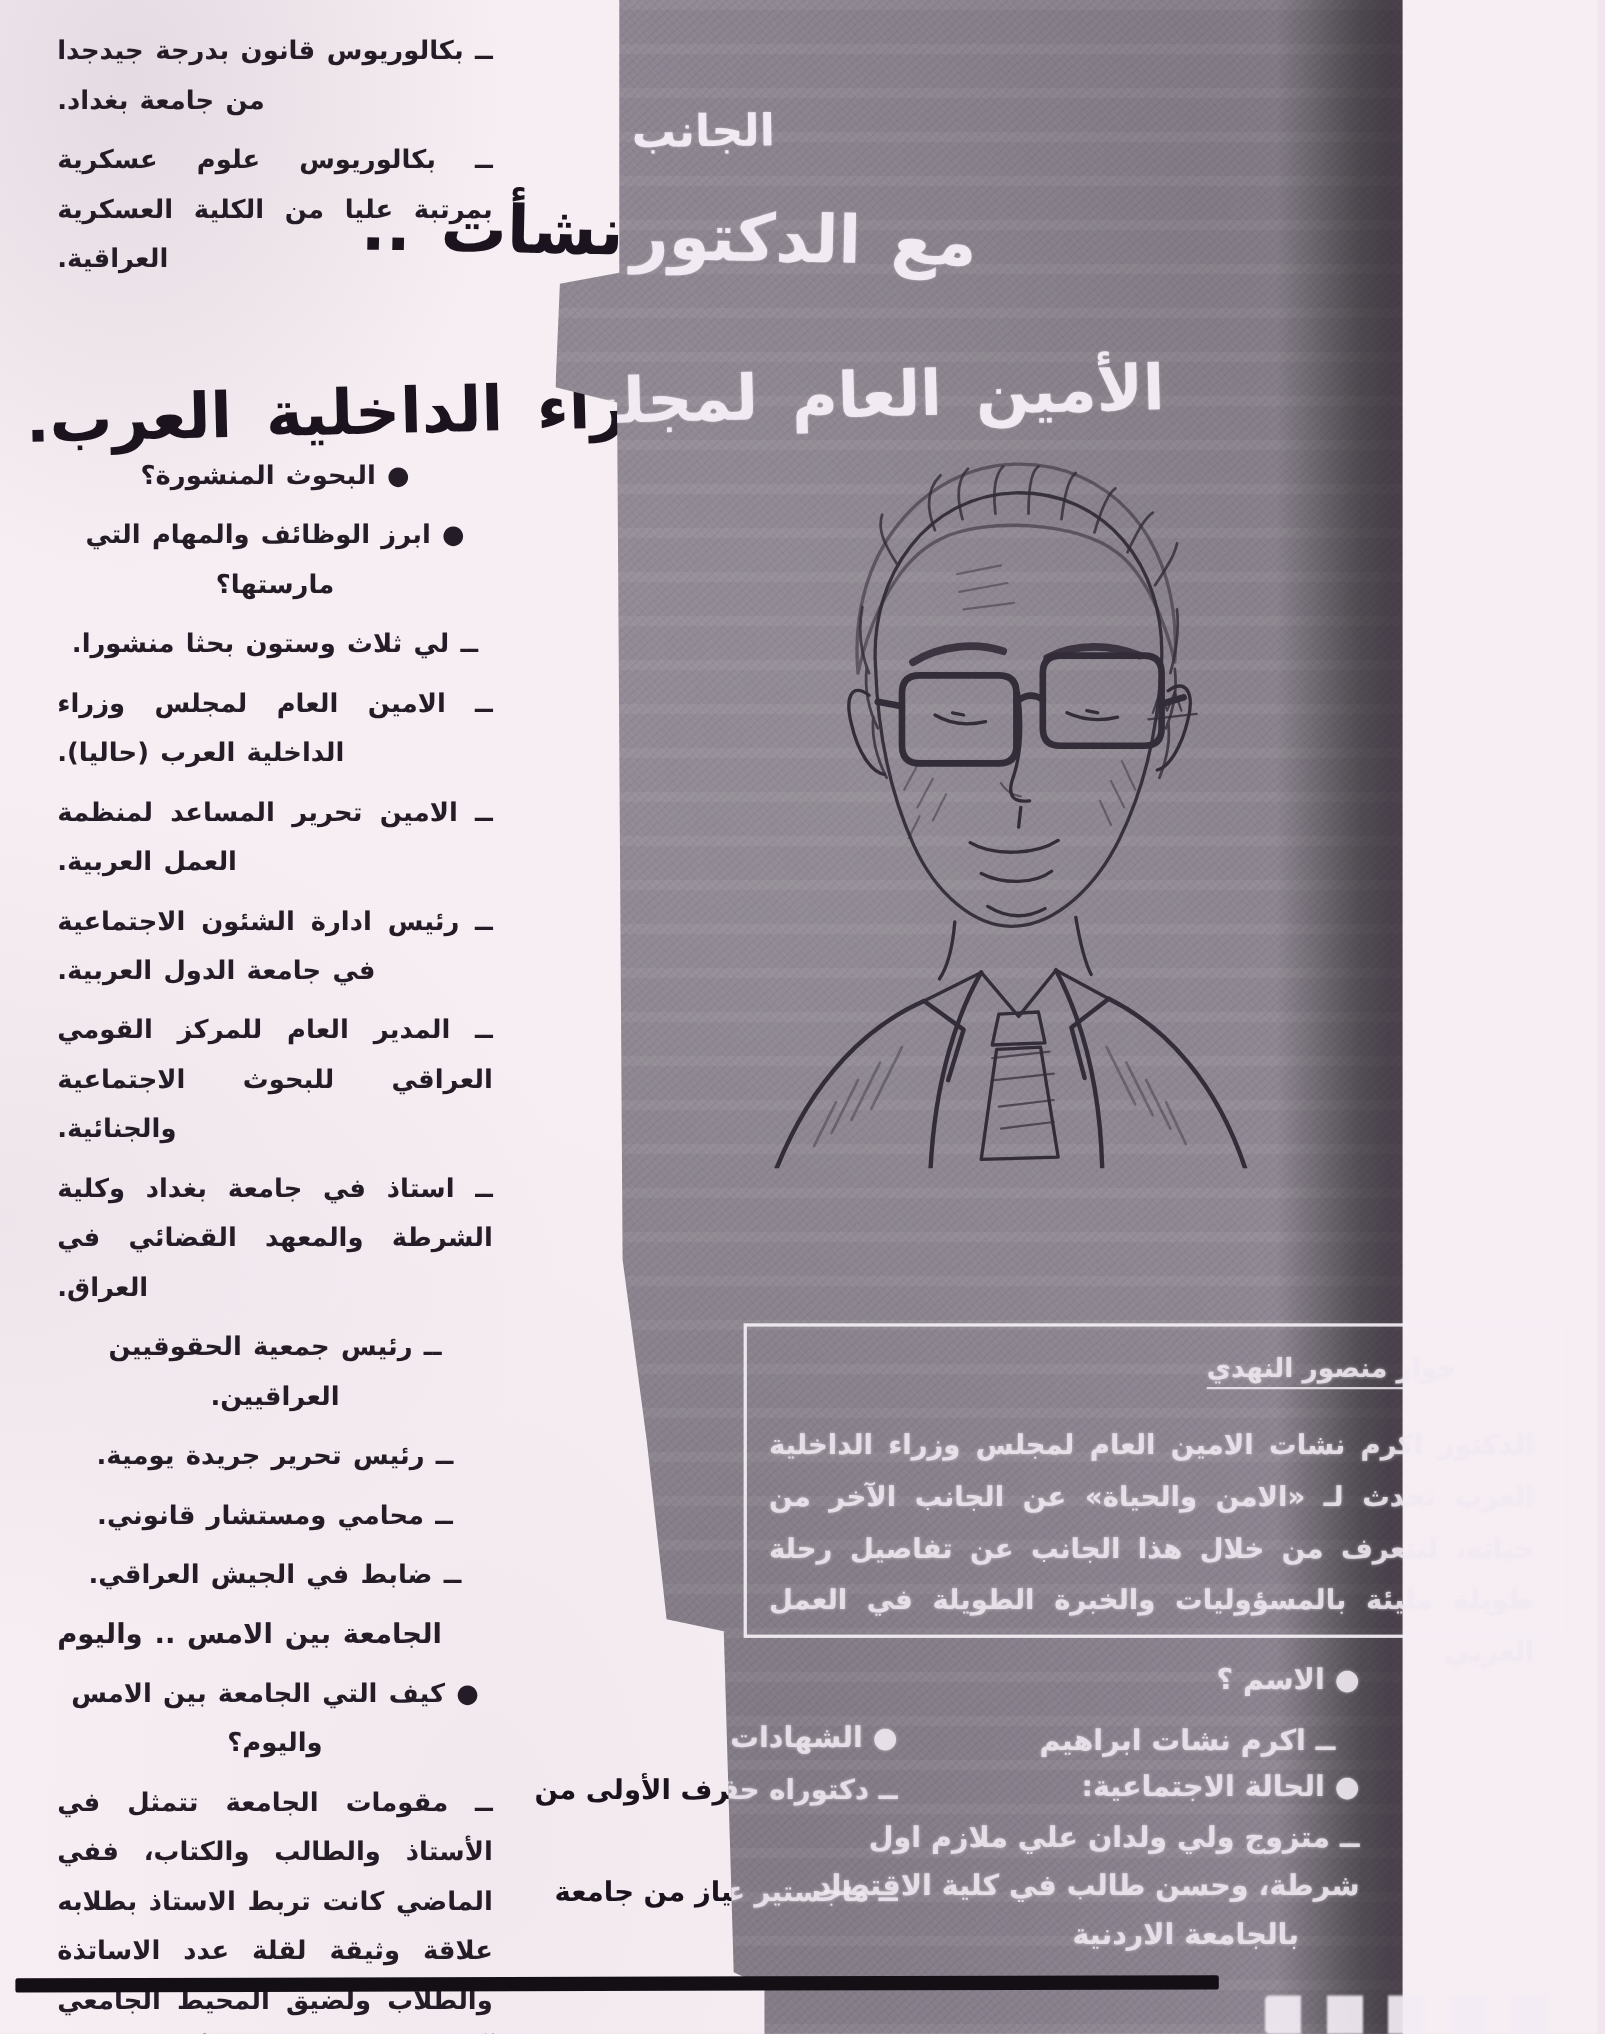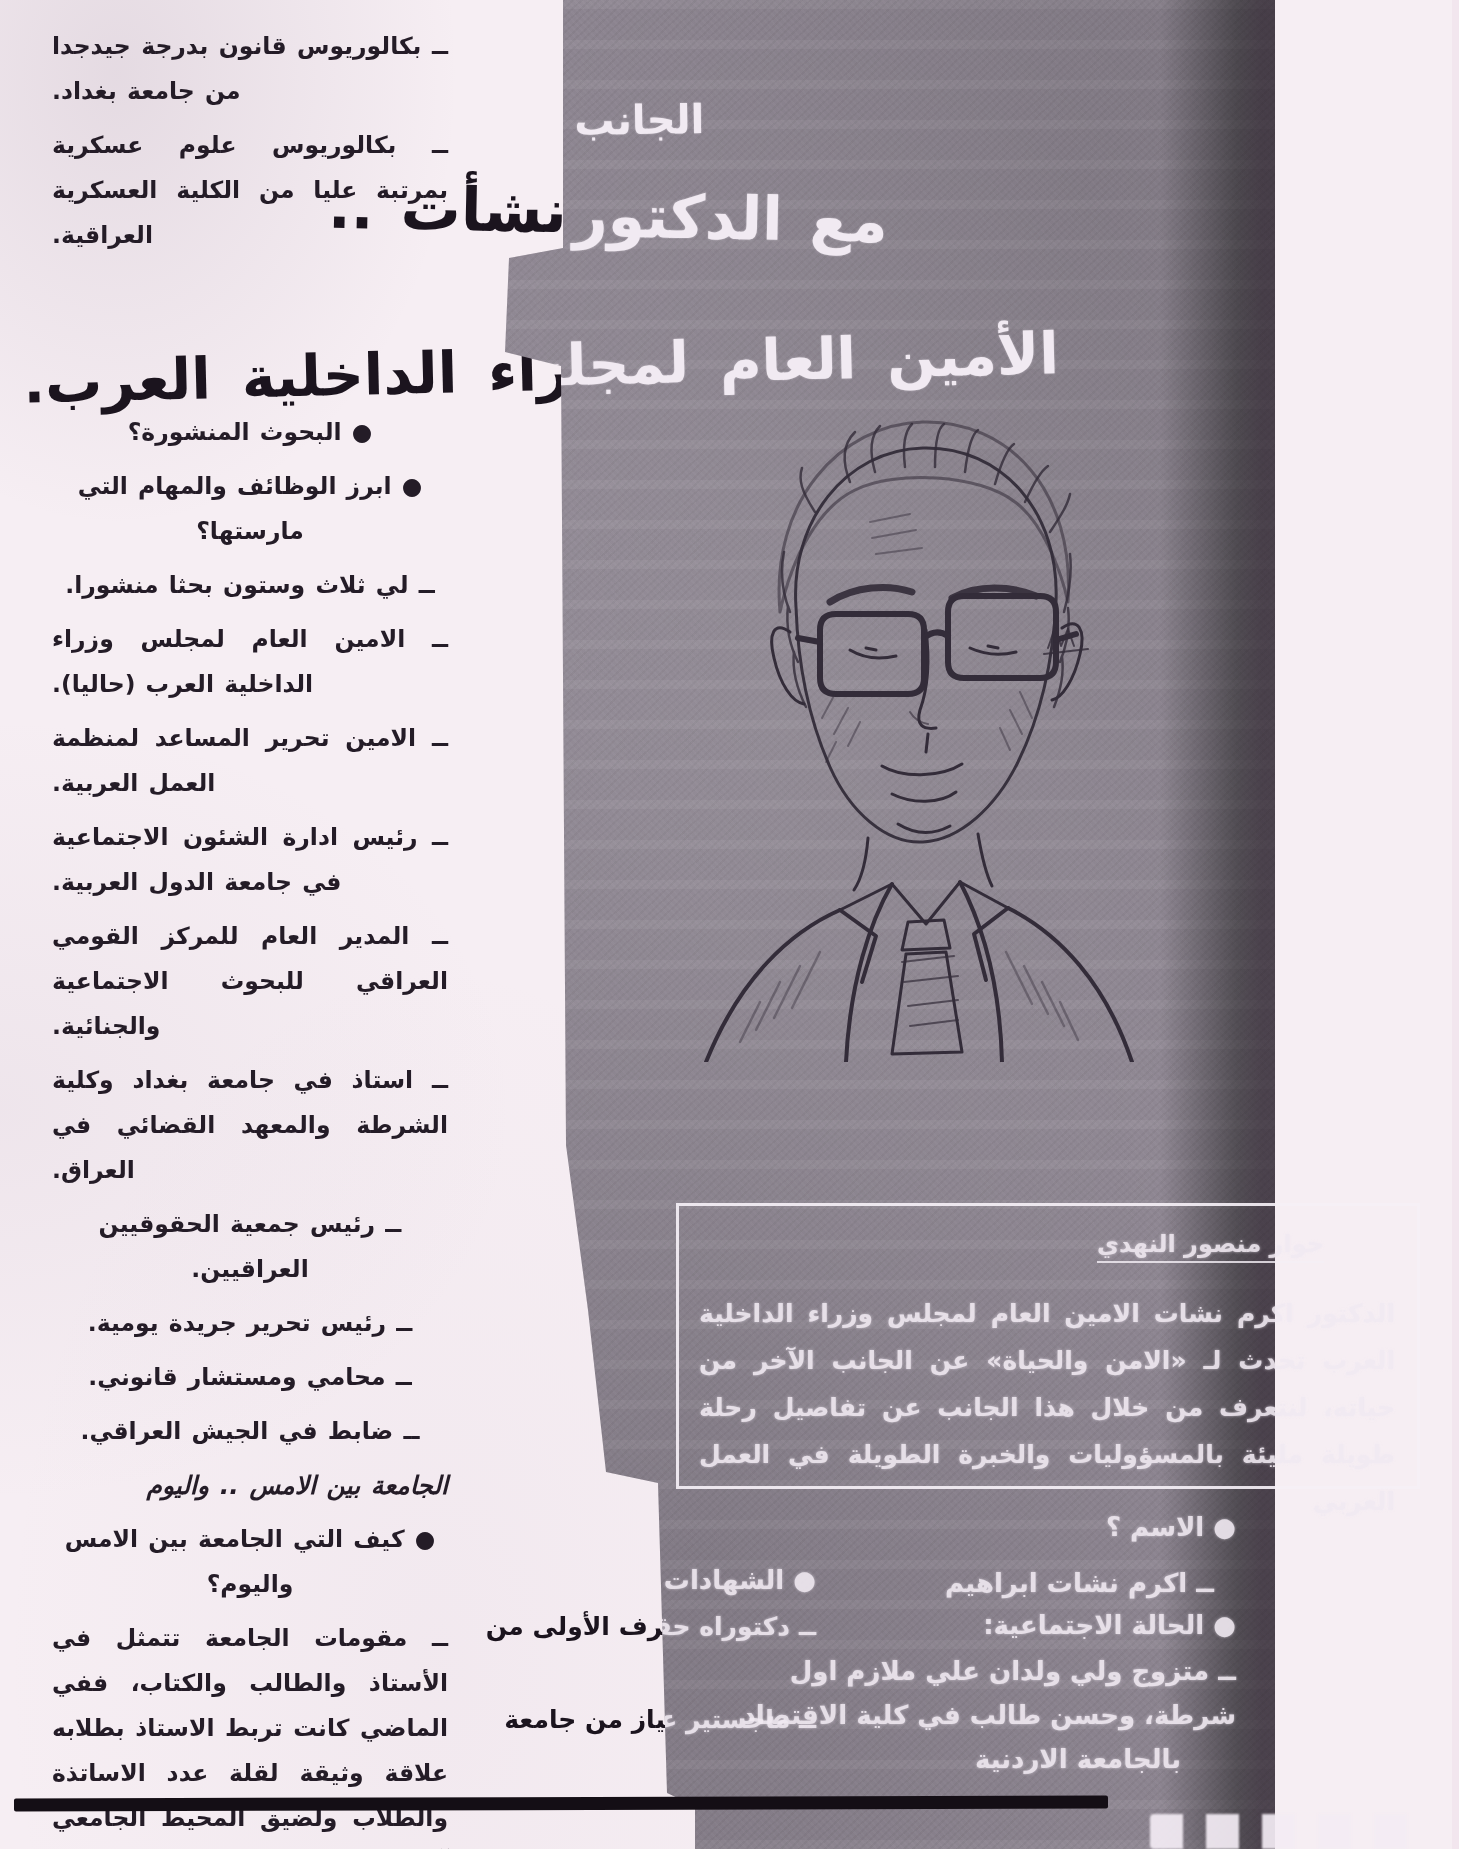--- a/index.html
+++ b/index.html
@@ -18,21 +18,21 @@
       radial-gradient(ellipse at 30% 90%, rgba(190,170,190,.08), transparent 30%),
       #f6eef3;
   }
   .abs{position:absolute;}
   
   .ink{color:#241c27;}
   .flow{direction:rtl; width:396px; font-size:23.5px; line-height:45px; word-spacing:2px;}
   .flow p{margin:0 0 9px 0;}
   .flow p.j{text-align:justify; text-align-last:left;}
   .flow p.r{text-align:center;}
-  .flow p.sub{text-align:right; font-size:25px; letter-spacing:0.5px;font-style:italic;}
+  .flow p.sub{text-align:left; font-size:25px; letter-spacing:0.5px;}
   
   .darkclip{
     left:0;top:0;width:1275px;height:1849px;
     clip-path:polygon(563px 0px,563px 248px,509px 258px,505px 352px,561px 366px,
       566px 1145px,588px 1310px,606px 1472px,658px 1483px,667px 1793px,
       695px 1806px,695px 1849px,1459px 1849px,1459px 0px);
   }
   #dark-bg{
     z-index:2;
     background:

